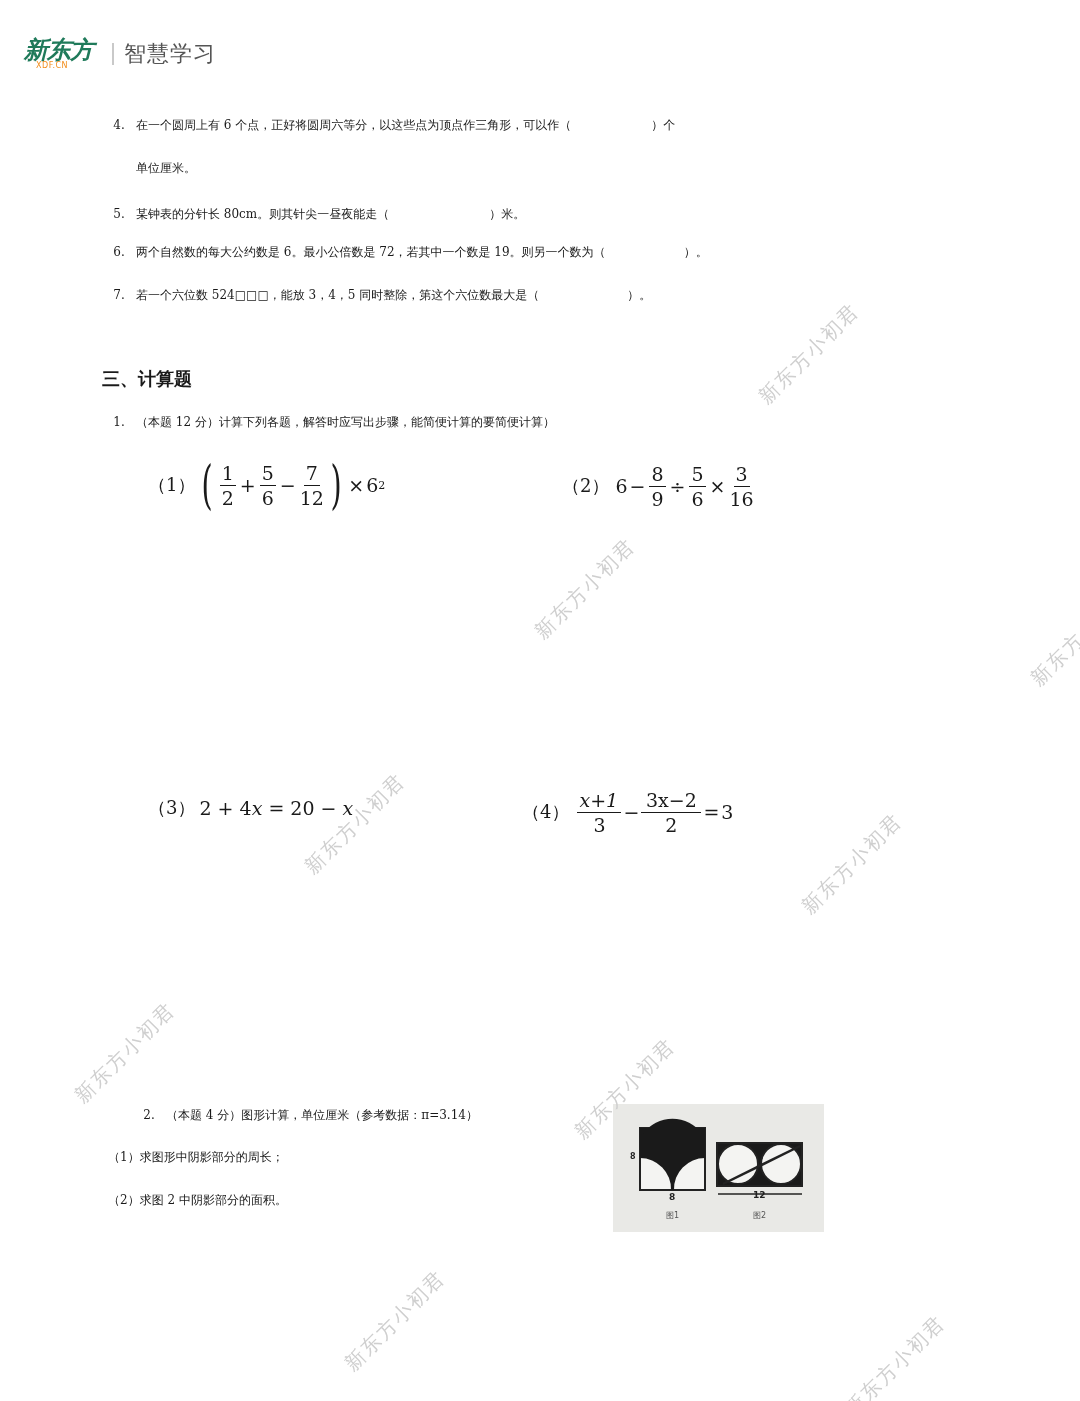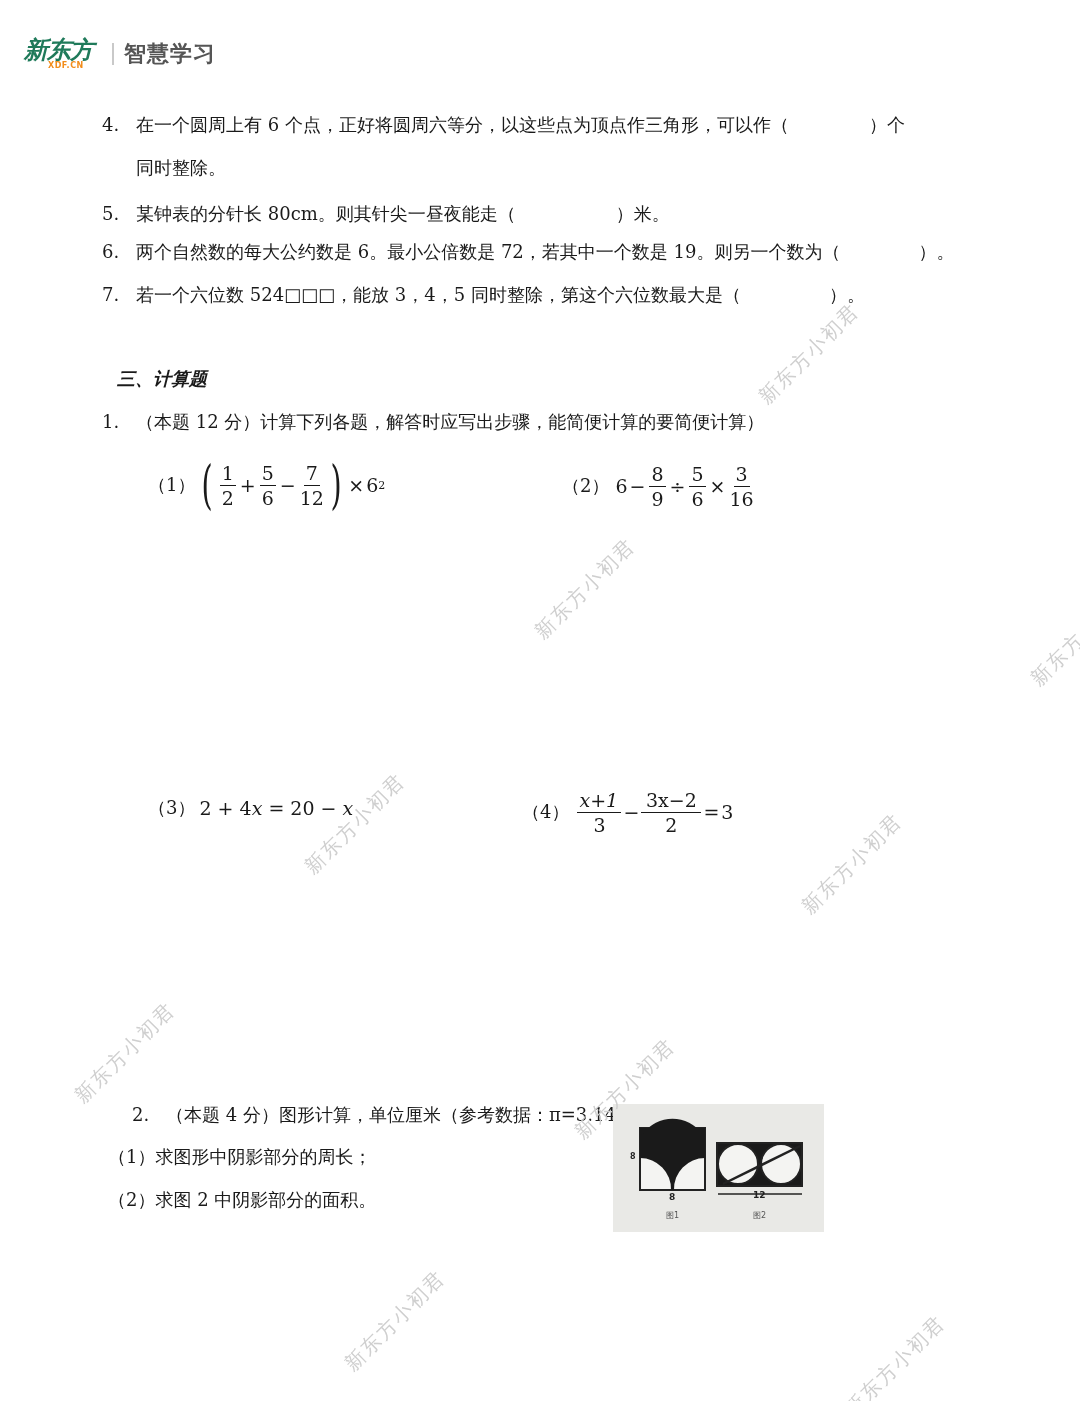--- a/index.html
+++ b/index.html
@@ -4,28 +4,28 @@
 <style>
   html, body { margin: 0; padding: 0; }
   body {
     width: 1080px; height: 1401px; position: relative; overflow: hidden;
     background: #ffffff; color: #1a1a1a;
     font-family: "DejaVu Serif", "Liberation Serif", serif;
   }
   .header { position: absolute; left: 24px; top: 34px; height: 40px; display: flex; align-items: center; }
   .logo-main { position: relative; width: 78px; height: 36px; }
   .logo-cn { position: absolute; left: 0; top: -2px; font-family: "DejaVu Sans", sans-serif; font-weight: bold; font-size: 24px; color: #1f7a5a; letter-spacing: -1px; font-style: italic; }
-  .logo-en { position: absolute; left: 24px; top: 25px; font-family: "DejaVu Sans", sans-serif; font-weight: bold; font-size: 8px; color: #f28c1a; letter-spacing: 0.5px; }
+  .logo-en { position: absolute; left: 12px; top: 25px; font-family: "DejaVu Sans", sans-serif; font-weight: normal; font-size: 8px; color: #f28c1a; letter-spacing: 0.5px; }
   .logo-sep { width: 2px; height: 22px; background: #c9c9c9; margin: 0 10px 0 10px; }
-  .logo-sub { font-family: "DejaVu Sans", sans-serif; font-weight: bold; font-size: 22px; color: #555555; letter-spacing: 1px; }
+  .logo-sub { font-family: "DejaVu Sans", sans-serif; font-weight: normal; font-size: 22px; color: #555555; letter-spacing: 1px; }
 
-  .line { position: absolute; font-size: 18px; white-space: nowrap; line-height: 24px; }
+  .line { position: absolute; font-size: 12px; white-space: nowrap; line-height: 24px; text-align: center; }
   .num { display: inline-block; width: 34px; }
   .blank { display: inline-block; }
-  .section-title { position: absolute; left: 117px; top: 367px; font-family: "DejaVu Sans", sans-serif; font-weight: bold; font-size: 18px; font-style: italic; }
+  .section-title { position: absolute; left: 102px; top: 367px; font-family: "DejaVu Sans", sans-serif; font-weight: bold; font-size: 18px; }
 
   .math { position: absolute; font-size: 19px; display: flex; align-items: center; white-space: nowrap; }
   .frac { display: inline-flex; flex-direction: column; align-items: center; margin: 0 2px; line-height: 24px; }
   .frac .n { border-bottom: 1px solid #1a1a1a; padding: 0 2px; }
   .paren { font-size: 52px; line-height: 52px; font-weight: 100; transform: scaleX(0.55); display: inline-block; }
   .op { margin: 0 2px; }
   sup { font-size: 11px; vertical-align: 10px; }
   i.v { font-style: italic; }
 
   .figure { position: absolute; left: 613px; top: 1104px; width: 211px; height: 128px; background: #e9e9e6; }
@@ -39,21 +39,21 @@
     <span class="logo-cn">新东方</span>
     <span class="logo-en">XDF.CN</span>
   </div>
   <div class="logo-sep"></div>
   <span class="logo-sub">智慧学习</span>
 </div>
 
 <div class="line" style="left:102px; top:113px;">
   <span class="num">4.</span><span>在一个圆周上有 6 个点，正好将圆周六等分，以这些点为顶点作三角形，可以作（</span><span class="blank" style="width:80px"></span><span>）个</span>
 </div>
-<div class="line" style="left:136px; top:156px;">同时整除。</div>
+<div class="line" style="left:136px; top:156px;">单位厘米。</div>
 
 <div class="line" style="left:102px; top:202px;">
   <span class="num">5.</span><span>某钟表的分针长 80cm。则其针尖一昼夜能走（</span><span class="blank" style="width:100px"></span><span>）米。</span>
 </div>
 
 <div class="line" style="left:102px; top:240px;">
   <span class="num">6.</span><span>两个自然数的每大公约数是 6。最小公倍数是 72，若其中一个数是 19。则另一个数为（</span><span class="blank" style="width:78px"></span><span>）。</span>
 </div>
 
 <div class="line" style="left:102px; top:283px;">

